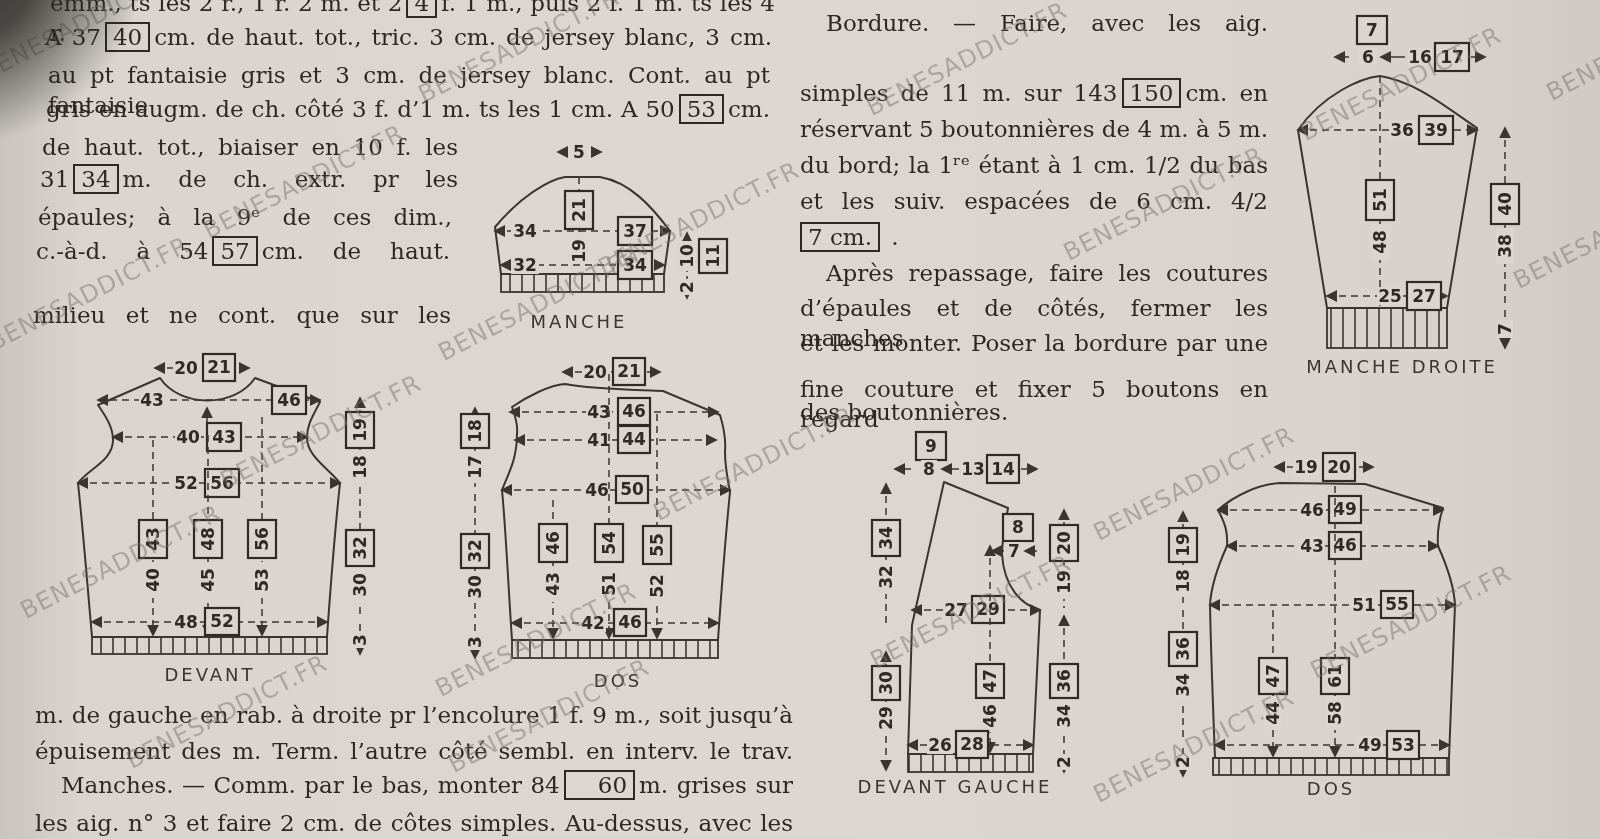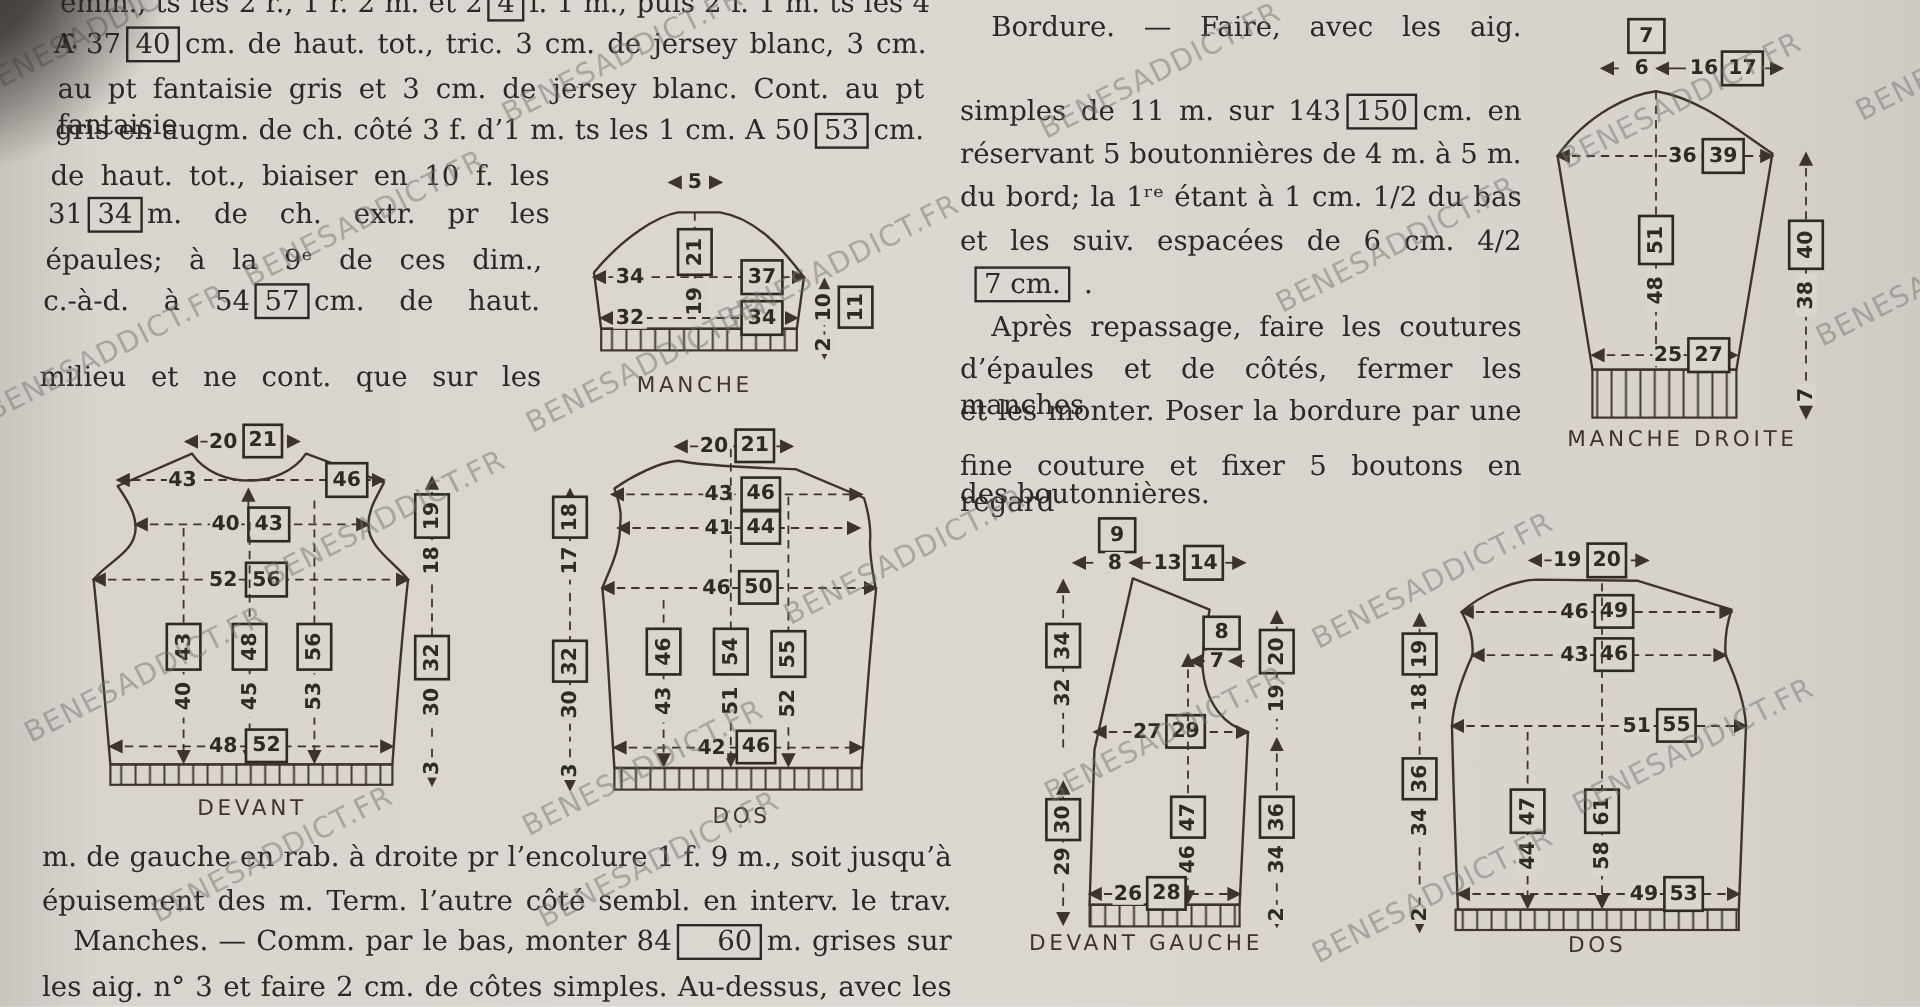--- a/index.html
+++ b/index.html
@@ -52,21 +52,21 @@
   <div class="tl jst" style="left:40px;top:164px;width:418px"><span>31</span><span class="ibox">34</span><span>m. de ch. extr. pr les</span></div>
   <div class="tl jst" style="left:38px;top:202px;width:414px">épaules; à la 9ᵉ de ces dim.,</div>
   <div class="tl jst" style="left:36px;top:236px;width:414px"><span>c.-à-d. à 54</span><span class="ibox">57</span><span>cm. de haut.</span></div>
   <div class="tl jst" style="left:33px;top:300px;width:418px">milieu et ne cont. que sur les</div>
 
   <div class="tl jst ind" style="left:800px;top:8px;width:468px"><span class="b">Bordure.</span> <span>— Faire, avec les aig.</span></div>
   <div class="tl jst" style="left:800px;top:78px;width:468px"><span>simples de 11 m. sur 143</span><span class="ibox">150</span><span>cm. en</span></div>
   <div class="tl jst" style="left:800px;top:114px;width:468px">réservant 5 boutonnières de 4 m. à 5 m.</div>
   <div class="tl jst" style="left:800px;top:150px;width:468px">du bord; la 1ʳᵉ étant à 1 cm. 1/2 du bas</div>
   <div class="tl jst" style="left:800px;top:186px;width:468px">et les suiv. espacées de 6 cm. 4/2</div>
-  <div class="tl" style="left:800px;top:222px;width:468px"><span class="ibox" style="margin-left:12px">7 cm.</span> <span>.</span></div>
+  <div class="tl" style="left:800px;top:222px;width:468px"><span class="ibox" style="margin-left:0">7 cm.</span> <span>.</span></div>
   <div class="tl jst ind" style="left:800px;top:258px;width:468px">Après repassage, faire les coutures</div>
   <div class="tl jst" style="left:800px;top:293px;width:468px">d’épaules et de côtés, fermer les manches</div>
   <div class="tl jst" style="left:800px;top:328px;width:468px">et les monter. Poser la bordure par une</div>
   <div class="tl jst" style="left:800px;top:374px;width:468px">fine couture et fixer 5 boutons en regard</div>
   <div class="tl" style="left:800px;top:397px;width:468px">des boutonnières.</div>
 
   <div class="tl jst" style="left:35px;top:700px;width:758px">m. de gauche en rab. à droite pr l’encolure 1 f. 9 m., soit jusqu’à</div>
   <div class="tl jst" style="left:35px;top:736px;width:758px">épuisement des m. Term. l’autre côté sembl. en interv. le trav.</div>
   <div class="tl jst ind" style="left:35px;top:770px;width:758px"><span class="b">Manches.</span> <span>— Comm. par le bas, monter 84</span><span class="ibox">60</span><span>m. grises sur</span></div>
   <div class="tl jst" style="left:35px;top:808px;width:758px">les aig. n° 3 et faire 2 cm. de côtes simples. Au-dessus, avec les</div>

